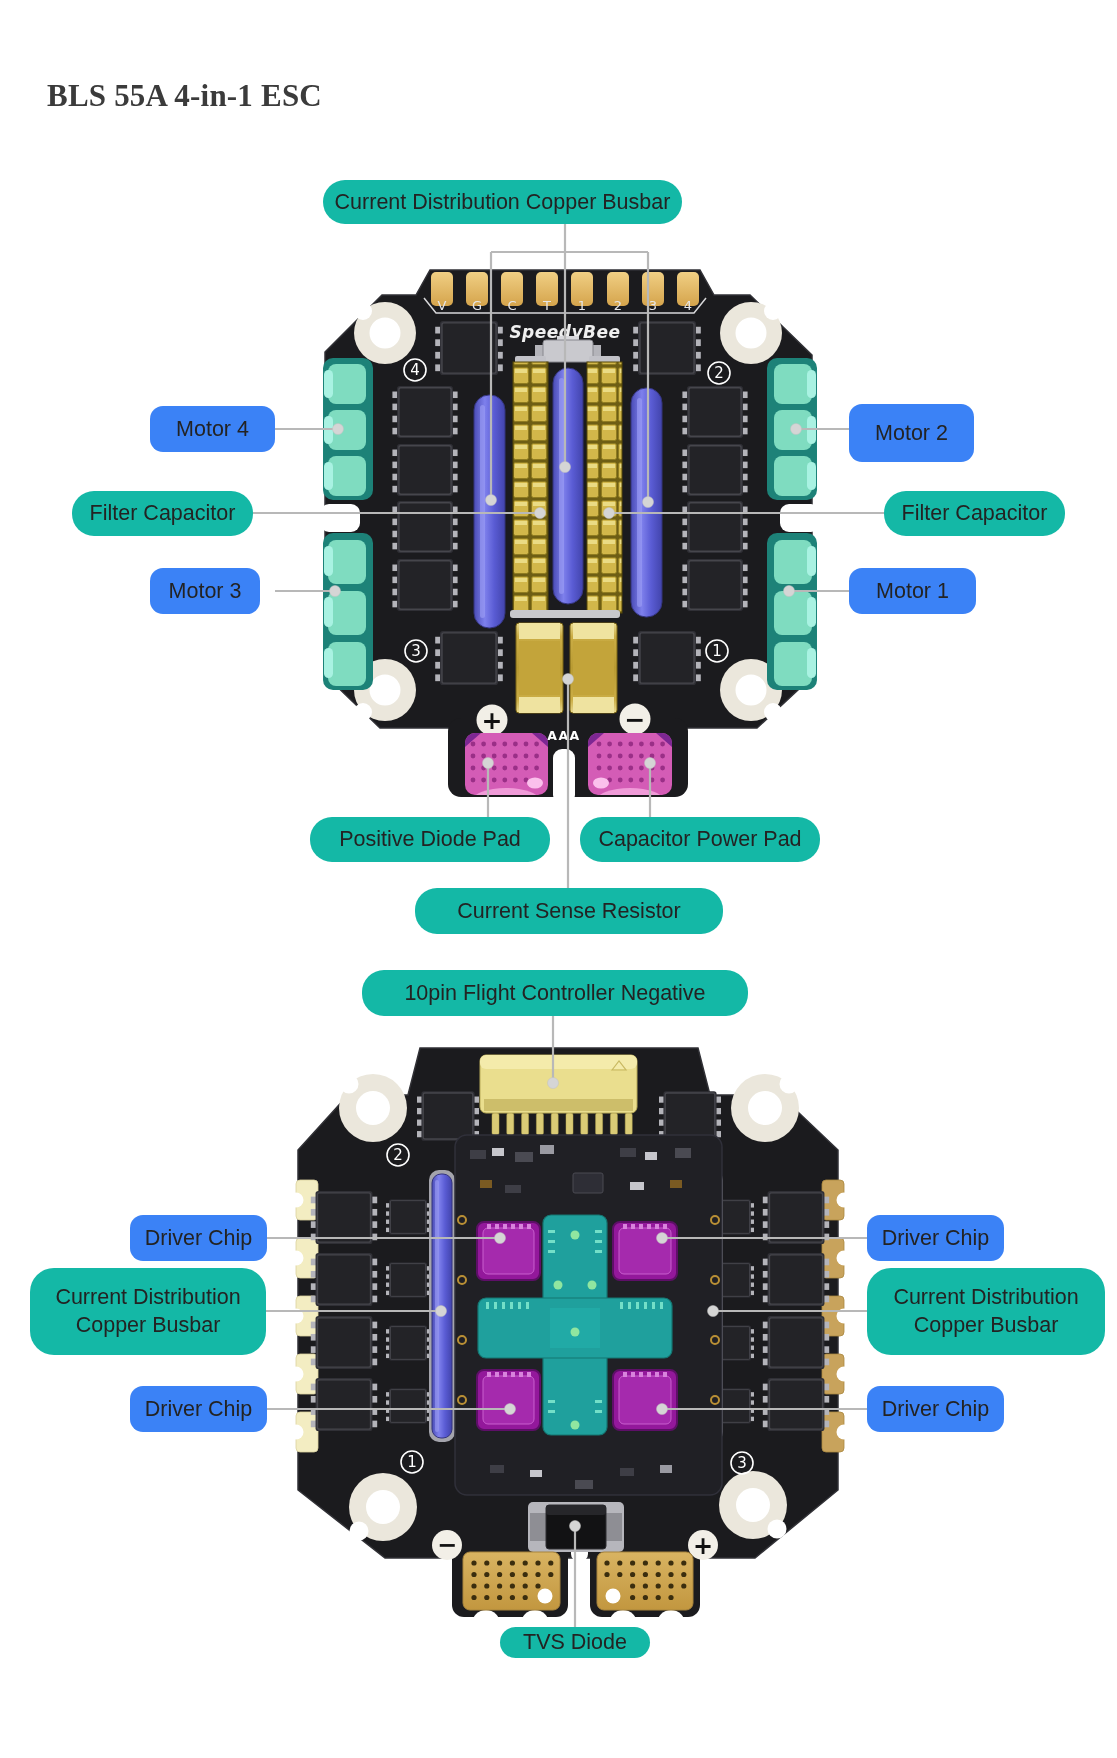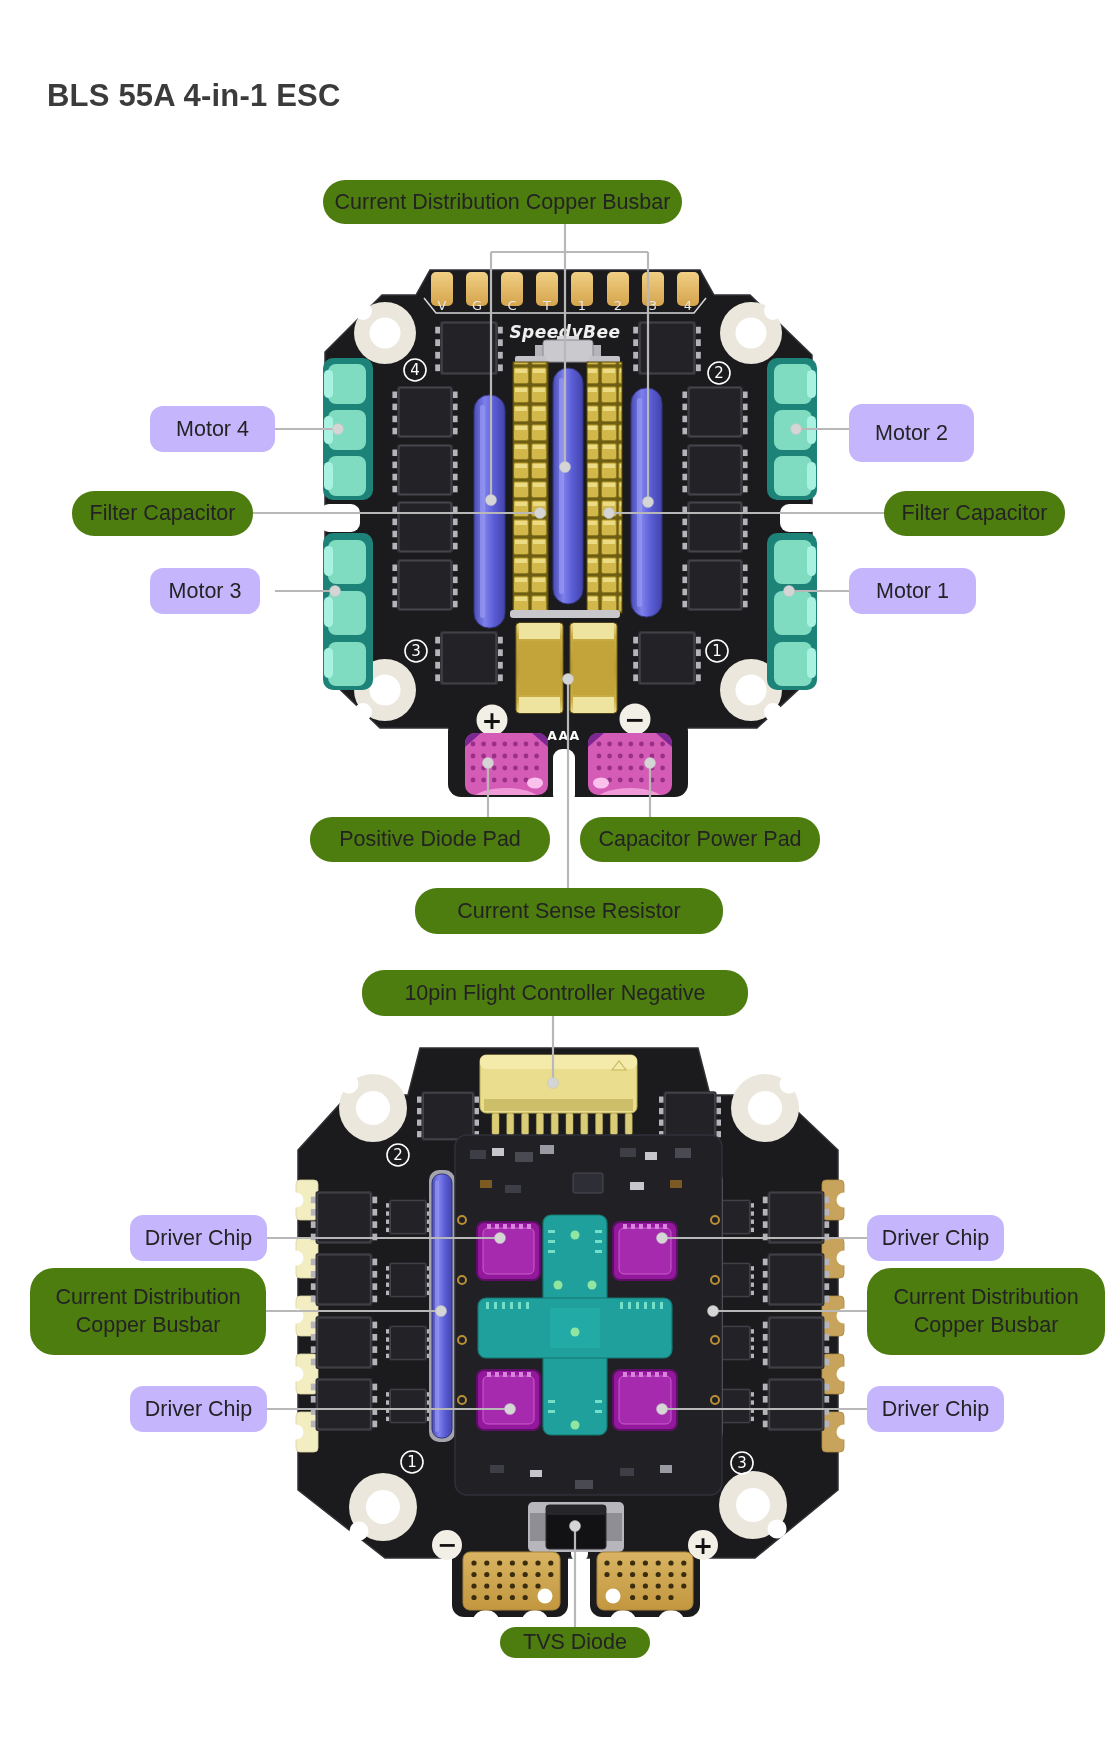--- a/index.html
+++ b/index.html
@@ -1,23 +1,23 @@
 <!DOCTYPE html>
 <html><head>
 <meta charset="utf-8">
 <style>
   html,body{margin:0;padding:0;}
   body{width:1117px;height:1758px;position:relative;background:#ffffff;
        font-family:"Liberation Sans", sans-serif;overflow:hidden;}
   .title{position:absolute;left:47px;top:78px;font-size:31px;font-weight:700;
-         color:#3b3b3b;letter-spacing:.2px;}
+         color:#3b3b3b;letter-spacing:.2px;font-family:Liberation Serif, serif;}
   .p{position:absolute;box-sizing:border-box;display:flex;align-items:center;
      justify-content:center;font-size:21.5px;color:#232323;white-space:nowrap;z-index:6;}
-  .yellow{background:#c4b5fd;border-radius:13px;}
-  .gray{background:#4d7c0f;border-radius:22px;}
+  .yellow{background:#3b82f6;border-radius:13px;}
+  .gray{background:#14b8a6;border-radius:22px;}
   .wrap{white-space:normal;text-align:center;line-height:1.28;border-radius:24px;}
   .boardsvg{position:absolute;z-index:2;}
   #overlay{position:absolute;left:0;top:0;z-index:5;pointer-events:none;}
   svg text{font-family:"DejaVu Sans", sans-serif;}
 </style>
 </head>
 <body>
 
 <div class="title">BLS 55A 4-in-1 ESC</div>
 

